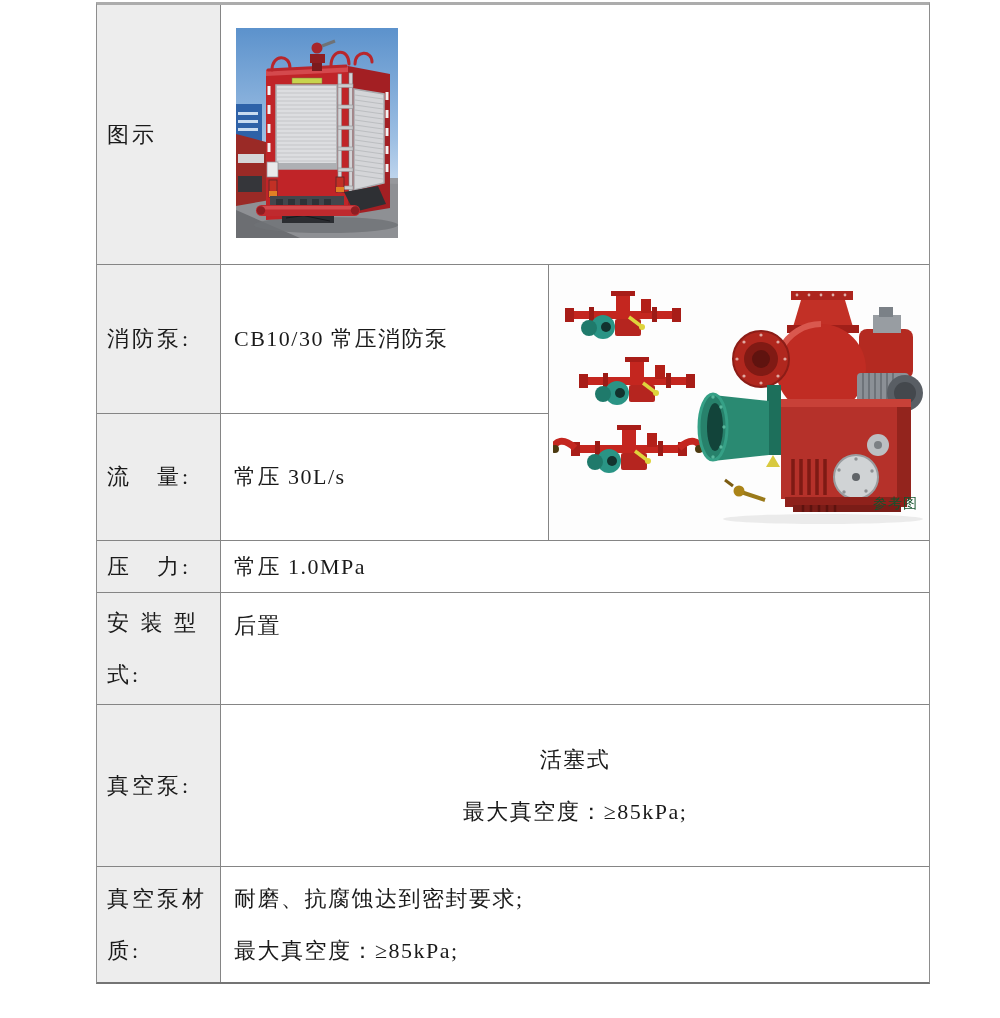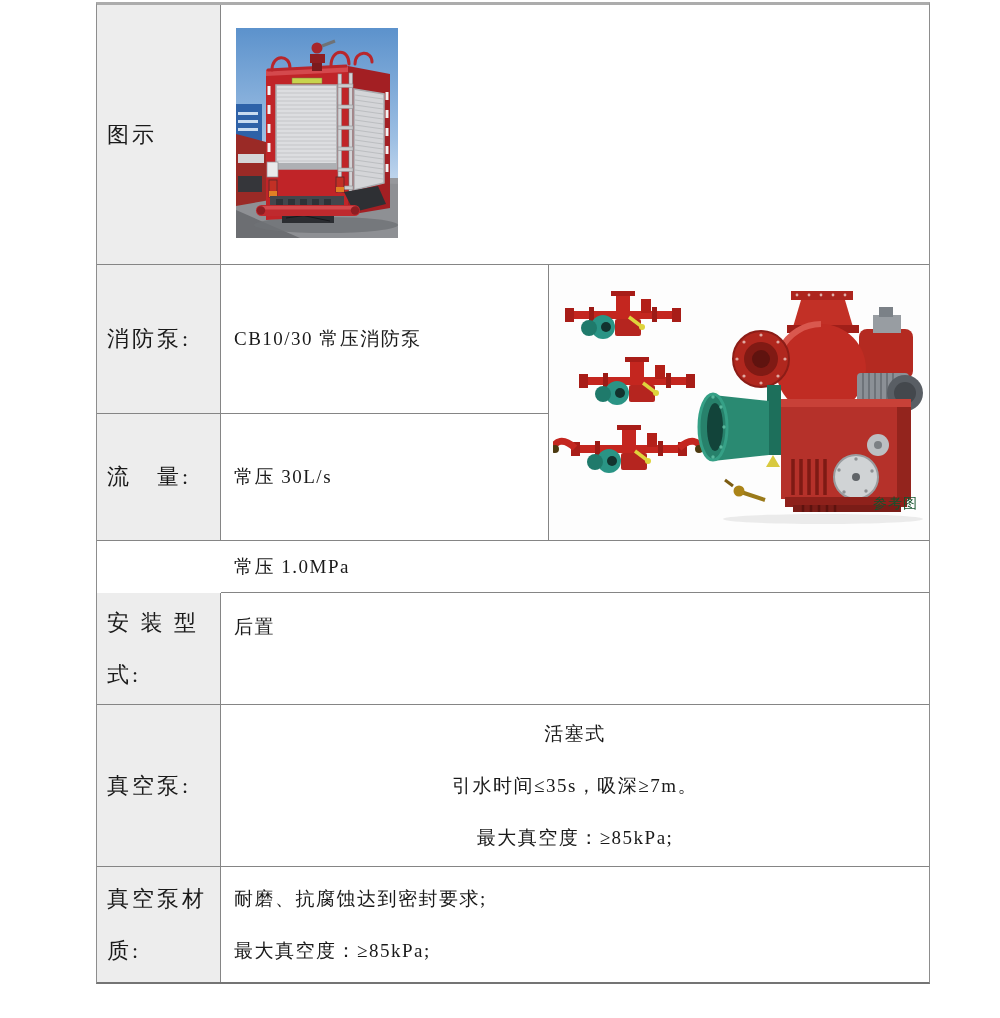--- a/index.html
+++ b/index.html
@@ -37,21 +37,21 @@
     padding: 0 10px;
     font-size: 22px;
     letter-spacing: 3px;
     line-height: 52px;
     word-break: break-all;
     white-space: pre-wrap;
   }
   .value {
     display: flex; flex-direction: column; justify-content: center;
     padding: 0 13px;
-    font-size: 19px;
+    font-size: 22px;
     letter-spacing: 1.5px;
     line-height: 52px;
   }
   .value.top { justify-content: flex-start; padding-top: 9px; font-family: Liberation Mono, monospace; }
   .value div { white-space: pre-wrap; }
 
   
   .rl1 { grid-area: 1 / 1; }
   .rc1 { grid-column: 2 / 4; grid-row: 1; position: relative; }
   .rl2 { grid-area: 2 / 1; }
@@ -274,37 +274,39 @@
       <span class="pump-caption">参考图</span>
     </div>
 
     <div class="cell label rl3">
       <span>流　量:</span>
     </div>
     <div class="cell value rv3">
       <div>常压 30L/s</div>
     </div>
 
+    <div class="cell label rl4">
+      <span>压　力:</span>
+    </div>
     <div class="cell value rv4 last-col">
       <div>常压 1.0MPa</div>
     </div>
 
     <div class="cell label rl5">
       <span>安 装 型 式:</span>
     </div>
     <div class="cell value top rv5 last-col">
       <div>后置</div>
     </div>
 
     <div class="cell label rl6">
       <span>真空泵:</span>
     </div>
     <div class="cell value rv6 last-col">
       <div>活塞式</div>
-      <div>引水时间≤35s，吸深≥7m。</div>
       <div>最大真空度：≥85kPa;</div>
     </div>
 
     <div class="cell label rl7 last-row">
       <span>真空泵材质:</span>
     </div>
     <div class="cell value rv7 last-col last-row">
       <div>耐磨、抗腐蚀达到密封要求;</div>
       <div>最大真空度：≥85kPa;</div>
     </div>

